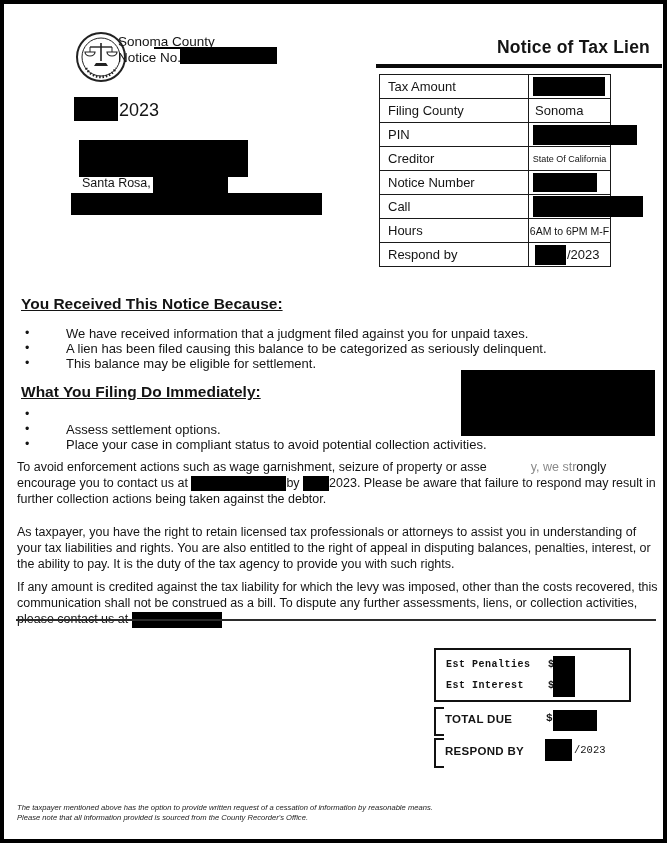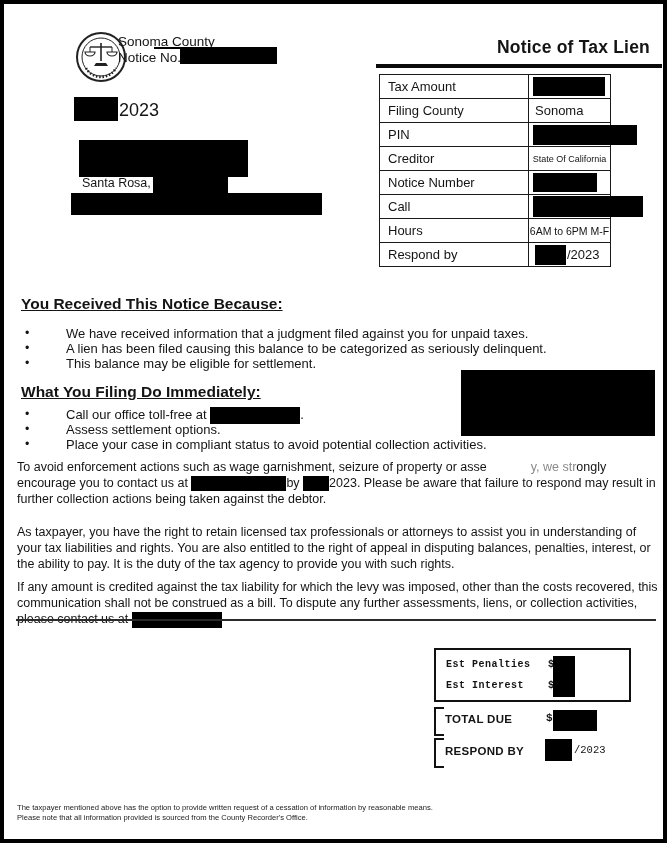--- a/index.html
+++ b/index.html
@@ -47,21 +47,21 @@
   .divider-rule { left:12px; top:615px; width:640px; height:2px; background:#2b2b2b; }
 
   
   .est-box { left:430px; top:644px; width:197px; height:54px; border:2px solid #111; }
   .mono { font-family:"Liberation Mono", monospace; }
   .est-lbl { position:absolute; left:10px; font-size:10px; font-weight:bold; font-family:"Liberation Mono", monospace; letter-spacing:0.5px; }
   .est-dollar { position:absolute; left:112px; font-size:10px; font-weight:bold; font-family:"Liberation Mono", monospace; }
   .bracket { position:absolute; left:430px; width:10px; border-left:2.5px solid #111; border-top:2.5px solid #111; border-bottom:2.5px solid #111; }
   .sum-lbl { position:absolute; left:441px; font-size:11.5px; font-weight:bold; letter-spacing:0.3px; }
 
-  .footer-line { position:absolute; left:13px; font-size:7.6px; color:#222; line-height:10px; white-space:nowrap; }
+  .footer-line { position:absolute; left:13px; font-size:7.6px; font-style:italic; color:#222; line-height:10px; white-space:nowrap; }
 
   .seal { position:absolute; left:70px; top:26px; width:54px; height:54px; }
 </style>
 </head>
 <body>
 
 <div class="page">
 
   <svg class="seal" viewBox="0 0 54 54">
     <circle cx="27" cy="27" r="24" fill="none" stroke="#222" stroke-width="2"></circle>
@@ -146,21 +146,20 @@
   <div class="bullet-text" style="top:322px;">We have received information that a judgment filed against you for unpaid taxes.</div>
   <div class="bullet-dot" style="top:337px;">•</div>
   <div class="bullet-text" style="top:337px;">A lien has been filed causing this balance to be categorized as seriously delinquent.</div>
   <div class="bullet-dot" style="top:352px;">•</div>
   <div class="bullet-text" style="top:352px;">This balance may be eligible for settlement.</div>
 
   <div class="r" style="left:457px; top:366px; width:194px; height:66px;"></div>
 
   <div class="abs sec-h" style="top:379px;">What You Filing Do Immediately:</div>
   <div class="bullet-dot" style="top:403px;">•</div>
-  <div class="bullet-text" style="top:403px;"><span>Call our office toll-free at </span><span class="r-inline" style="width:90px; height:17px;"></span><span>.</span></div>
   <div class="bullet-dot" style="top:418px;">•</div>
   <div class="bullet-text" style="top:418px;">Assess settlement options.</div>
   <div class="bullet-dot" style="top:433px;">•</div>
   <div class="bullet-text" style="top:433px;">Place your case in compliant status to avoid potential collection activities.</div>
 
   <div class="abs para" style="top:455px;"><span>To avoid enforcement actions such as wage garnishment, seizure of property or asse</span><span class="gap-redact"></span><span class="faded">y, we str</span><span>ongly encourage you to contact us at </span><span class="r-inline" style="width:95px; height:15px;"></span><span>by </span><span class="r-inline" style="width:26px; height:15px;"></span><span>2023. Please be aware that failure to respond may result in further collection actions being taken against the debtor.</span></div>
 
   <div class="abs para" style="top:520px;">As taxpayer, you have the right to retain licensed tax professionals or attorneys to assist you in understanding of your tax liabilities and rights. You are also entitled to the right of appeal in disputing balances, penalties, interest, or the ability to pay. It is the duty of the tax agency to provide you with such rights.</div>
 
   <div class="abs para" style="top:575px;"><span>If any amount is credited against the tax liability for which the levy was imposed, other than the costs recovered, this communication shall not be construed as a bill. To dispute any further assessments, liens, or collection activities, please contact us at </span><span class="r-inline" style="width:90px; height:16px;"></span></div>

